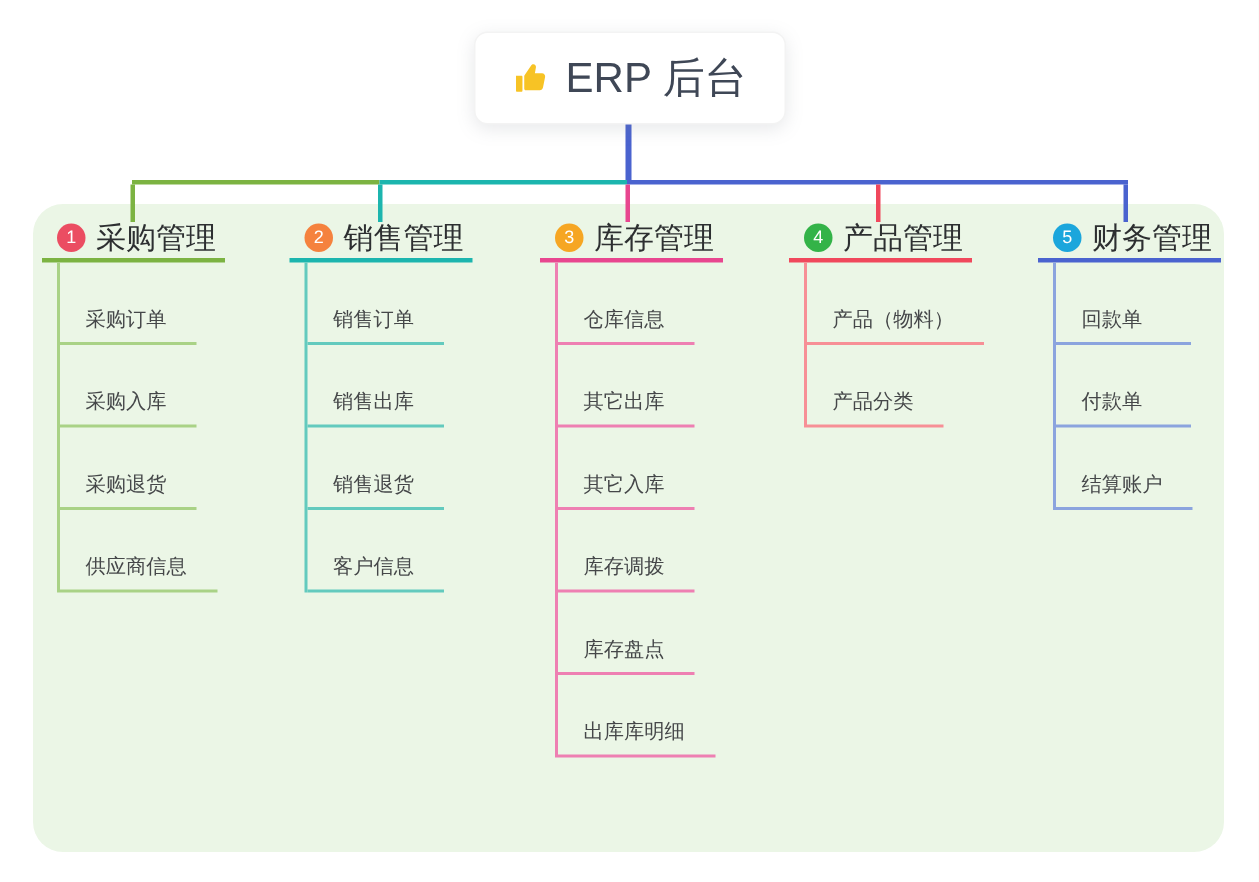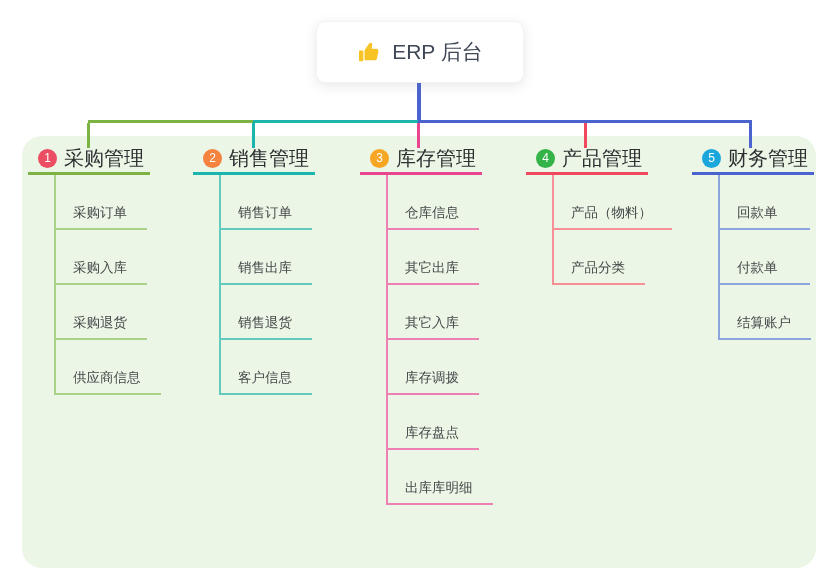--- a/index.html
+++ b/index.html
@@ -9,40 +9,40 @@
   }
   .panel {
     position:absolute; left:22px; top:136px; width:794px; height:432px;
     border-radius:20px; z-index:0;
   }
   .root-node {
     position:absolute; left:316px; top:21px; width:206px; height:60px;
     background:#ffffff; border:1px solid #f3f3f3; border-radius:9px;
     box-shadow:0 3px 12px rgba(120,130,140,0.18);
     display:flex; align-items:center; justify-content:center; gap:11px;
-    font-size:21px; color:#3f4756; z-index:3; cursor:pointer;
+    font-size:28px; color:#3f4756; z-index:3; cursor:pointer;
   }
   .root-icon { width:24px; height:24px; display:inline-flex; }
   .root-icon svg { width:100%; height:100%; }
   .stem  { position:absolute; left:417px; top:81px; width:4px; height:41px; z-index:1; }
   .hseg  { position:absolute; top:120px; height:3px; z-index:2; }
   .drop  { position:absolute; top:123px; width:3px; height:25px; z-index:2; }
   .branch { position:absolute; top:145px; width:140px; z-index:2; }
   .branch-title {
     display:flex; align-items:center; gap:7px; height:30px; width:122px;
     padding-left:10px; box-sizing:border-box;
     border-bottom:3px solid var(--line); cursor:pointer;
   }
   .badge {
     width:19px; height:19px; border-radius:50%; flex:0 0 19px;
     background:var(--badge); color:#ffffff; font-size:12px; line-height:19px;
     display:flex; align-items:center; justify-content:center;
   }
   .branch-label { font-size:20px; font-weight:500; color:#2d2f31; white-space:nowrap; }
-  .items { margin-left:26px; border-left:2px solid var(--subline); }
+  .items { margin-left:10px; border-left:2px solid var(--subline); }
   .item {
     width:max-content; min-width:90px; height:55px; box-sizing:border-box;
     display:flex; align-items:flex-end; padding:0 20px 6px 17px;
     border-bottom:2px solid var(--subline);
     font-size:13.5px; color:#454749; white-space:nowrap; cursor:pointer;
   }
 </style>
 </head>
 <body>
 

